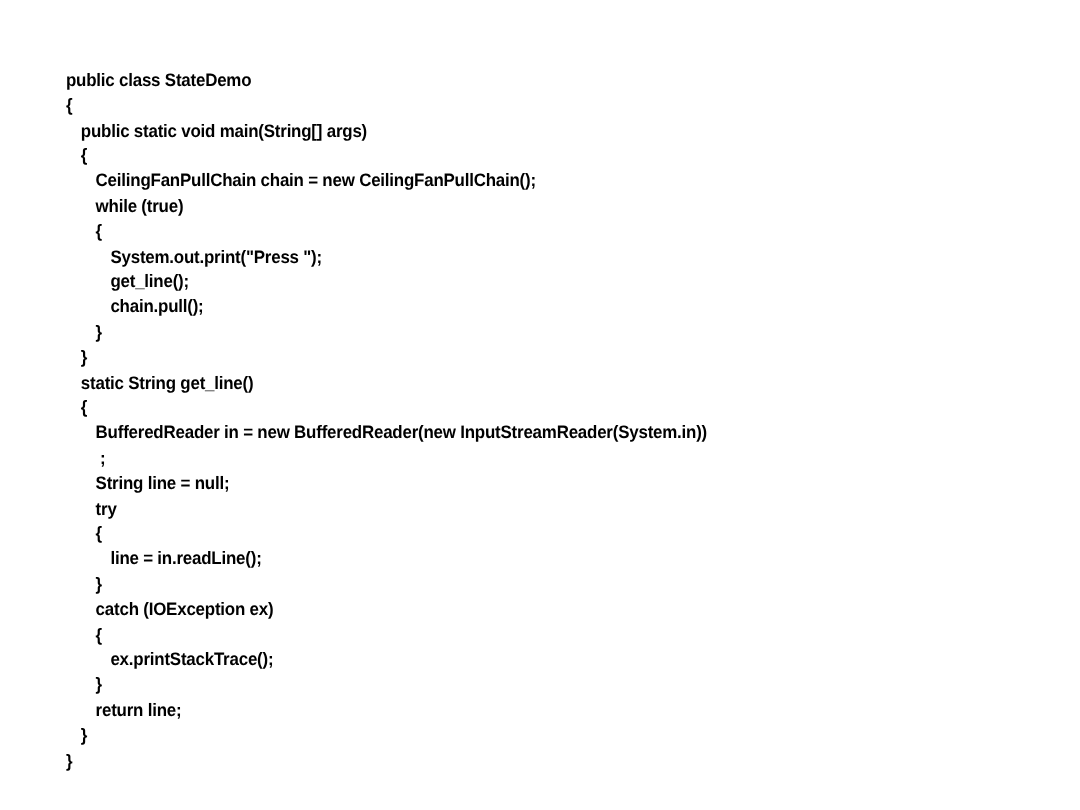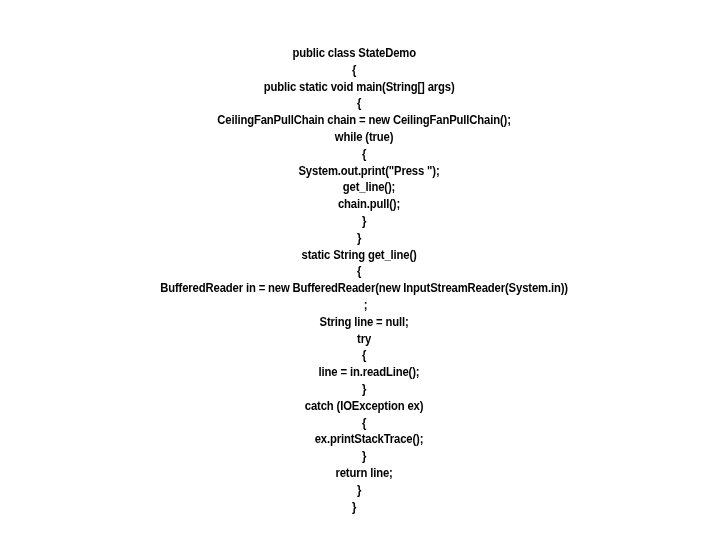--- a/index.html
+++ b/index.html
@@ -13,21 +13,20 @@
     background: #ffffff;
     font-family: "Liberation Sans", "DejaVu Sans", sans-serif;
     overflow: hidden;
   }
   #slide {
     position: relative;
     width: 720px;
     height: 393px;
     background: #ffffff;
     box-sizing: border-box;
-    text-align: center;
   }
   #code-block {
     position: absolute;
     left: 44px;
     top: 45px;
     width: 660px;
   }
   .code-line {
     font-family: "Liberation Sans", "DejaVu Sans", sans-serif;
     font-size: 12px;

